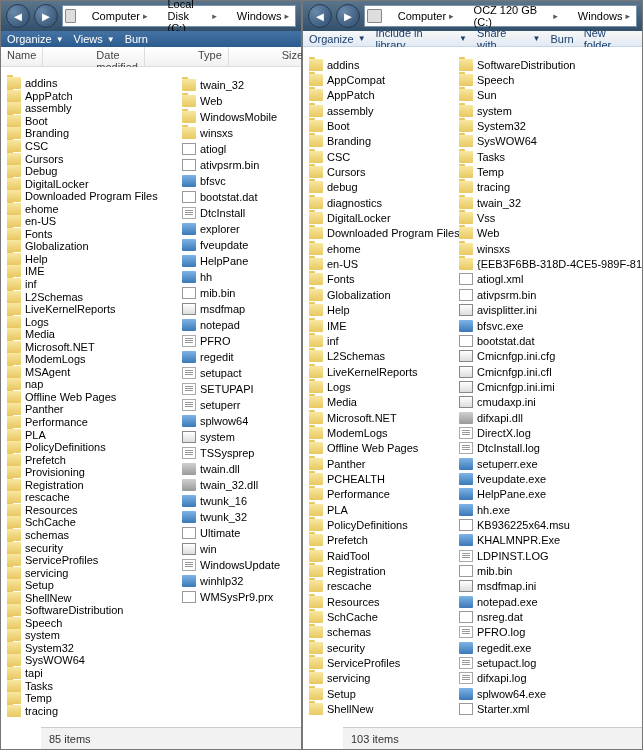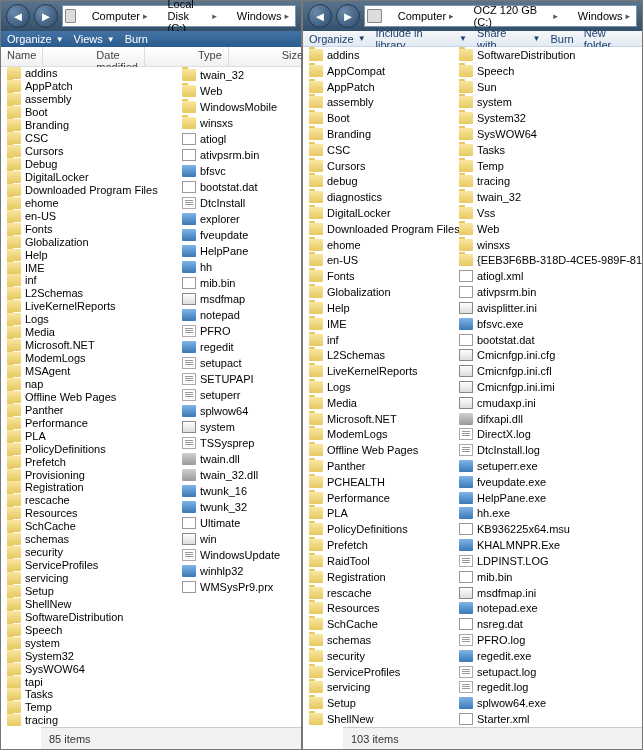--- a/index.html
+++ b/index.html
@@ -12,21 +12,21 @@
 .crumb { background: #fff; border: 1px solid #7a93ab; flex: 1; display: flex; align-items: center; height: 22px; padding: 0 2px; gap: 12px; }
 .crumb-item { padding: 0 4px; color: #000; display: flex; align-items: center; gap: 3px; cursor: pointer; }
 .crumb-sep { color: #555; font-size: 9px; }
 .toolbar { background: linear-gradient(#4472a3, #2b5c8f); display: flex; align-items: center; padding: 3px 6px; gap: 10px; height: 16px; color: #fff; }
 .toolbar-r { background: linear-gradient(#f7f7f7, #e1eaf3); color: #1a3e6e; border-bottom: 1px solid #c6d5e8; }
 .tb-item { display: flex; align-items: center; gap: 4px; cursor: pointer; }
 .tb-drop { font-size: 8px; }
 .headers { display: flex; border-bottom: 1px solid #ddd; background: linear-gradient(#fff, #f1f1f1); height: 20px; gap: 47px; }
 .hcol { border-right: 1px solid #ddd; padding: 2px 6px; color: #444; cursor: pointer; }
 .content { flex: 1; display: flex; overflow: hidden; background: #fff; }
-.col { display: flex; flex-direction: column; padding: 0 0; }
+.col { display: flex; flex-direction: column; padding: 10px 0; }
 .row { display: flex; align-items: center; gap: 4px; padding: 0 6px; height: 16px; white-space: nowrap; cursor: pointer; }
 .ico { width: 14px; height: 12px; flex-shrink: 0; display: inline-block; }
 .ico-folder { background: linear-gradient(#f8e7a0, #e8c860); border-radius: 1px; position: relative; }
 .ico-folder::before { content: ""; position: absolute; top: -2px; left: 0; width: 6px; height: 2px; background: #e8c860; border-radius: 1px 1px 0 0; }
 .ico-file { background: #fff; border: 1px solid #999; }
 .ico-app { background: linear-gradient(#7fb4e6, #3a78b8); border-radius: 1px; }
 .ico-sys { background: linear-gradient(#d0d0d0, #999); border-radius: 1px; }
 .ico-txt { background: #fff; border: 1px solid #aaa; position: relative; }
 .ico-txt::after { content: ""; position: absolute; top: 2px; left: 2px; right: 2px; height: 1px; box-shadow: 0 0 0 #999, 0 2px 0 #999, 0 4px 0 #999; background: #999; }
 .ico-cfg { background: linear-gradient(#fff, #ddd); border: 1px solid #888; }
@@ -791,21 +791,21 @@
         <div class="row">
           <span class="ico ico-app"></span>
           <span>regedit.exe</span>
         </div>
         <div class="row">
           <span class="ico ico-txt"></span>
           <span>setupact.log</span>
         </div>
         <div class="row">
           <span class="ico ico-txt"></span>
-          <span>regedit.log</span>
+          <span>difxapi.log</span>
         </div>
         <div class="row">
           <span class="ico ico-app"></span>
           <span>splwow64.exe</span>
         </div>
         <div class="row">
           <span class="ico ico-file"></span>
           <span>Starter.xml</span>
         </div>
       </div>

